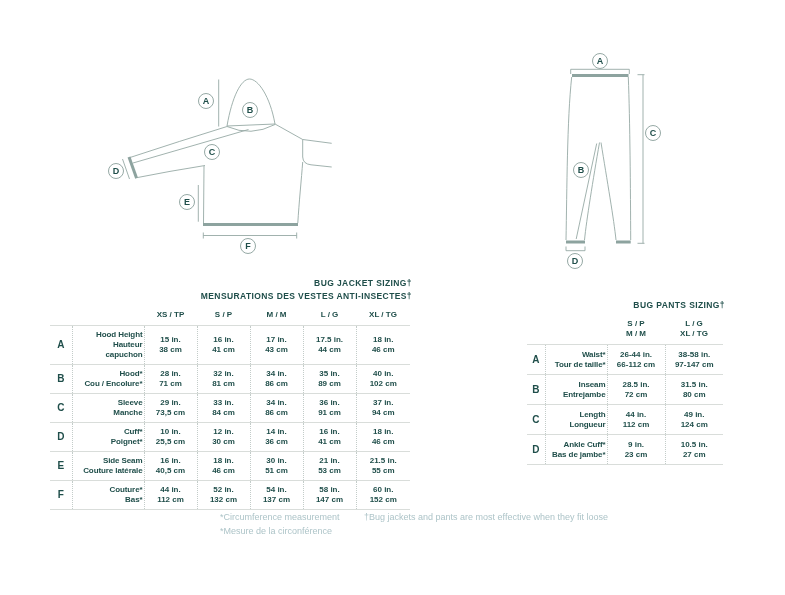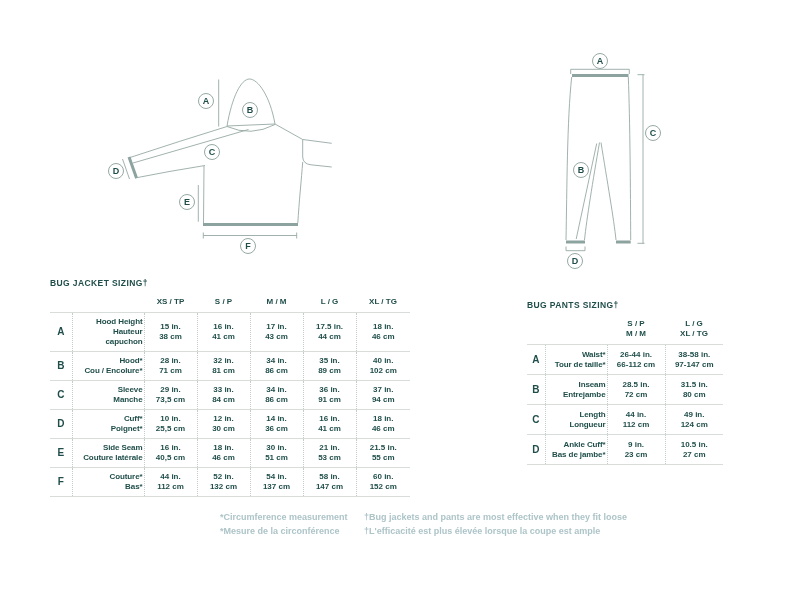--- a/index.html
+++ b/index.html
@@ -10,41 +10,41 @@
   }
   #diagram-svg { position:absolute; left:0; top:0; }
 
   .marker {
     position:absolute; width:16px; height:16px; box-sizing:border-box;
     border:1px solid #96a9a5; border-radius:50%; background:#ffffff;
     font-size:9px; font-weight:bold; line-height:14px; text-align:center;
     color:#1f4e4a;
   }
 
-  .section-titles { font-weight:bold; font-size:8.5px; letter-spacing:0.4px; line-height:13px; }
+  .section-titles { font-weight:bold; font-size:8.5px; letter-spacing:0.4px; line-height:13px;text-align:right; }
 
   #jacket-section { position:absolute; left:50px; top:277px; width:362px; }
   #pants-section  { position:absolute; left:527px; top:299px; width:198px; }
 
   table.size-table { border-collapse:collapse; table-layout:fixed; margin-top:7px; }
   .size-table th {
     font-weight:bold; font-size:8px; line-height:10px; 
     vertical-align:bottom; padding:0 0 5px 0;
   }
   .size-table td {
     border-top:1px solid #d9ddda; font-size:8px; font-weight:bold;
     line-height:10px; text-align:center; vertical-align:middle; padding:4px 1px;
   }
   #pants-section .size-table td { padding:4.5px 1px; }
   .size-table td + td { border-left:1px dotted #c3ccc9; }
   .size-table tbody tr:last-child td { border-bottom:1px solid #d9ddda; }
   .size-table td.letter { font-size:10px; }
   .size-table td.lbl { text-align:right; padding-left:5px; letter-spacing:-0.1px; }
 
-  .footnote { position:absolute; top:511px; color:#adc4c8; font-size:9px; line-height:13.5px; font-weight:bold; }
+  .footnote { position:absolute; top:511px; color:#adc4c8; font-size:9px; line-height:13.5px; font-weight:normal; }
   #footnote-measure { left:220px; }
   #footnote-fit { left:364px; }
 </style>
 </head>
 <body>
 
 <svg id="diagram-svg" width="785" height="595" viewBox="0 0 785 595">
   <g fill="none" stroke="#96a9a5" stroke-width="0.9">
     <path d="M227,126 C232,97 241,79 249.5,79 C258,79 270,96 275,124"></path>
     <path d="M227,126 L275,124"></path>
@@ -87,20 +87,21 @@
 <div class="marker" style="left:240px;top:238px">F</div>
 
 <div class="marker" style="left:592px;top:53px">A</div>
 <div class="marker" style="left:573px;top:162px">B</div>
 <div class="marker" style="left:645px;top:125px">C</div>
 <div class="marker" style="left:567px;top:253px">D</div>
 
 <div id="jacket-section">
   <div class="section-titles">
     <div>BUG JACKET SIZING†</div>
+    <div>MENSURATIONS DES VESTES ANTI-INSECTES†</div>
   </div>
   <table class="size-table">
     <colgroup>
         <col style="width:22px">
         <col style="width:72px">
         <col style="width:53px">
         <col style="width:53px">
         <col style="width:53px">
         <col style="width:53px">
         <col style="width:54px">
@@ -372,14 +373,13 @@
     </tbody>
   </table>
 </div>
 
 <div id="footnote-measure" class="footnote">
   <div>*Circumference measurement</div>
   <div>*Mesure de la circonférence</div>
 </div>
 <div id="footnote-fit" class="footnote">
   <div>†Bug jackets and pants are most effective when they fit loose</div>
-  <div>†L'efficacité est plus élevée lorsque la coupe est ample</div>
 </div>
 
 </body></html>

